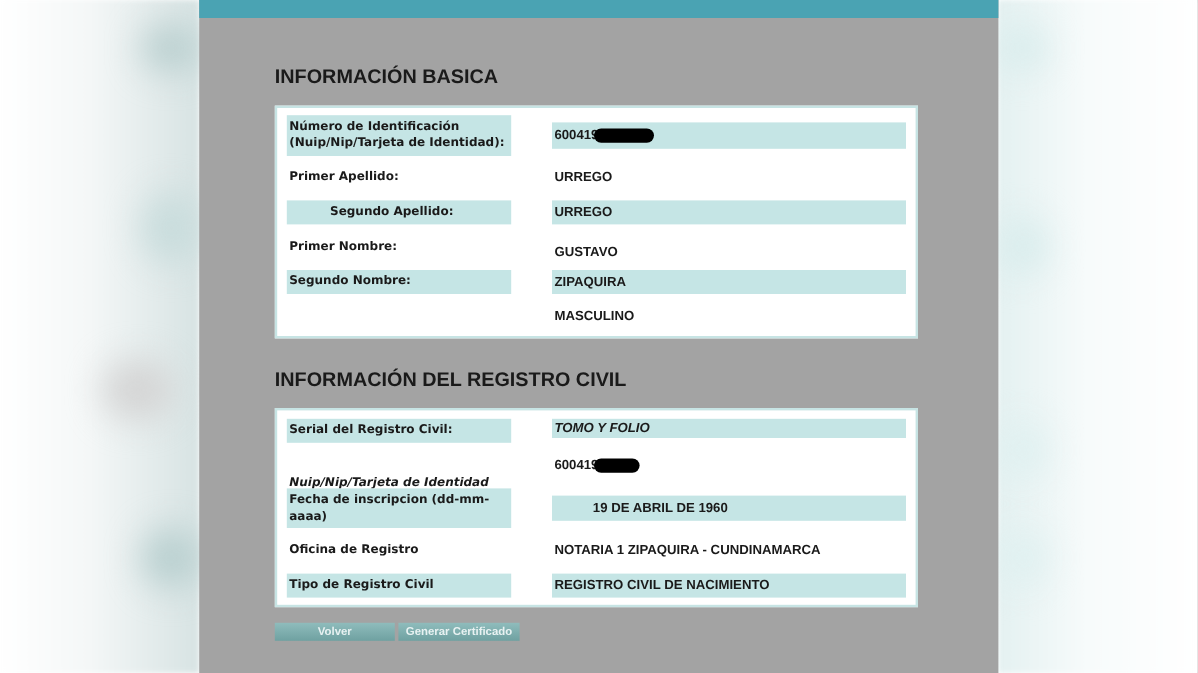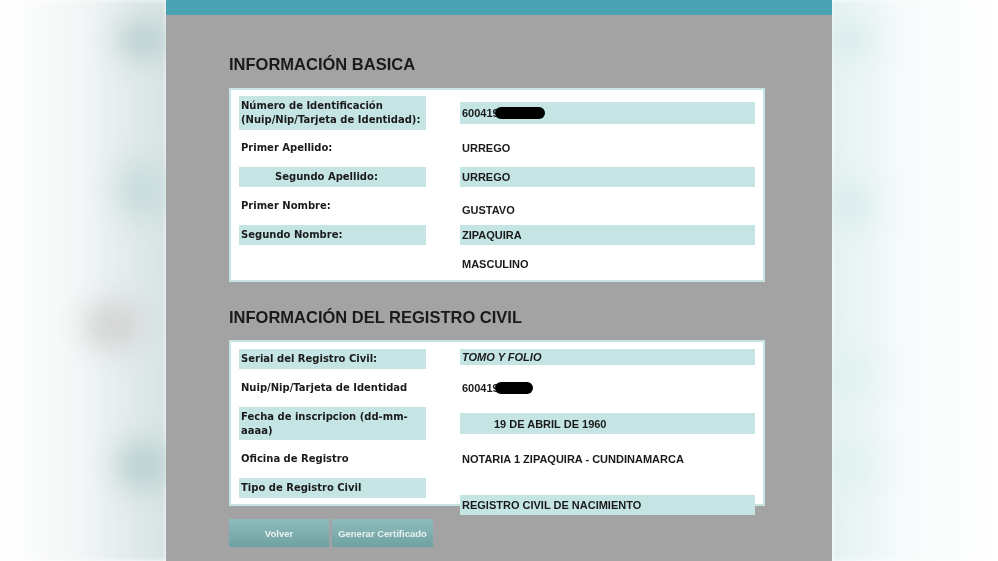--- a/index.html
+++ b/index.html
@@ -41,21 +41,21 @@
       position:absolute; left:221px; right:0; box-sizing:border-box; padding-left:2px;
       font-family:"Liberation Sans", sans-serif; font-weight:bold; font-size:11px; color:#1a1a1a;
       display:flex; align-items:center;
     }
     .shaded { background:#c5e5e5; }
     .redact {
       display:inline-block; width:50px; height:12px; background:#000; border-radius:6px; margin-left:-4px;
     }
     .redact.small { width:38px; }
     .btn {
-      position:absolute; top:519px; height:28px; box-sizing:border-box;
+      position:absolute; top:519px; height:15px; box-sizing:border-box;
       background:linear-gradient(#8fbcbc,#6fa1a1); color:#e8f2f2;
       font-family:"Liberation Sans", sans-serif; font-weight:bold; font-size:9.5px;
       display:flex; align-items:center; justify-content:center; border:none; cursor:pointer;
     }
   </style>
 </head>
 <body>
 
 <div class="blur-bg blur-left"></div>
 <div class="blur-bg blur-right"></div>
@@ -103,35 +103,35 @@
   </div>
 
   <h2 class="section-title" style="top:308px;">INFORMACIÓN DEL REGISTRO CIVIL</h2>
 
   <div class="panel" style="top:340px;height:166px;">
     <div class="row" style="top:7px;height:20px;">
       <div class="lbl shaded" style="top:0;height:20px;">Serial del Registro Civil:</div>
       <div class="val shaded" style="top:0;height:16px;font-style:italic;">TOMO Y FOLIO</div>
     </div>
     <div class="row" style="top:36px;height:20px;">
-      <div class="lbl" style="top:0;height:20px;">Nuip/Nip/Tarjeta de Identidad</div>
+      <div class="lbl" style="top:15px;height:20px;font-style:italic;">Nuip/Nip/Tarjeta de Identidad</div>
       <div class="val" style="top:0;height:20px;">
         <span>600419</span>
           <span class="redact small"></span>
       </div>
     </div>
     <div class="row" style="top:65px;height:33px;">
       <div class="lbl shaded" style="top:0;height:33px;">Fecha de inscripcion (dd-mm-aaaa)</div>
       <div class="val shaded" style="top:6px;height:21px;padding-left:34px;">19 DE ABRIL DE 1960</div>
     </div>
     <div class="row" style="top:107px;height:20px;">
       <div class="lbl" style="top:0;height:20px;">Oficina de Registro</div>
       <div class="val" style="top:0;height:20px;">NOTARIA 1 ZIPAQUIRA - CUNDINAMARCA</div>
     </div>
     <div class="row" style="top:136px;height:20px;">
       <div class="lbl shaded" style="top:0;height:20px;">Tipo de Registro Civil</div>
-      <div class="val shaded" style="top:17px;height:20px;text-align:center;">REGISTRO CIVIL DE NACIMIENTO</div>
+      <div class="val shaded" style="top:0;height:20px;text-align:center;">REGISTRO CIVIL DE NACIMIENTO</div>
     </div>
   </div>
 
   <button class="btn" style="left:63px;width:100px;">Volver</button>
   <button class="btn" style="left:166px;width:101px;">Generar Certificado</button>
 </div>
 
 </body></html>

